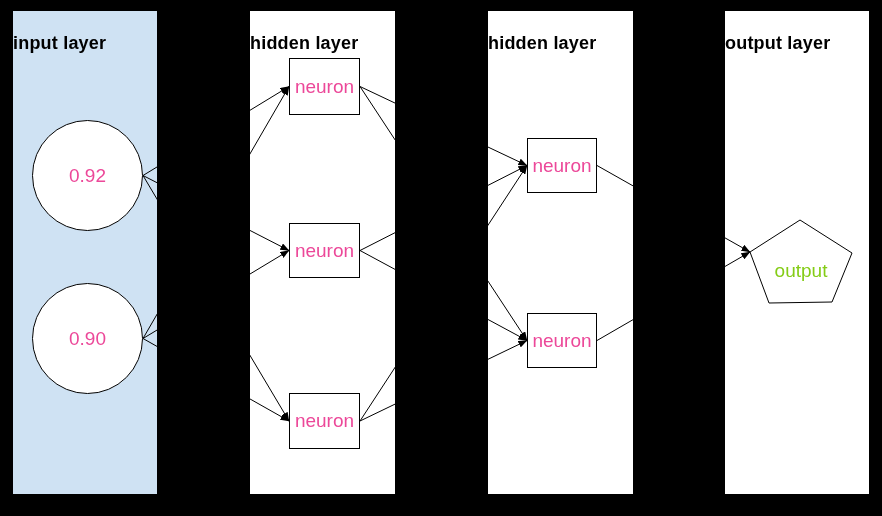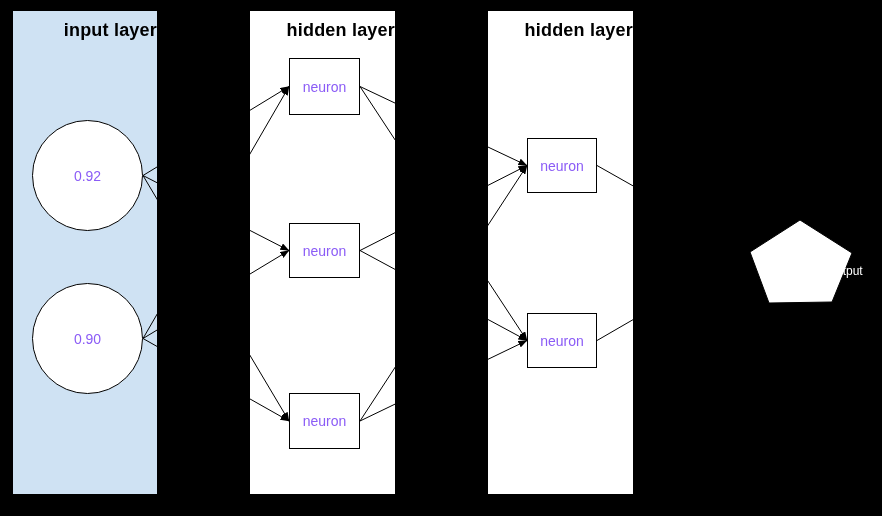--- a/index.html
+++ b/index.html
@@ -18,74 +18,76 @@
   .panel {
     position: absolute;
     top: 11px;
     height: 483px;
     background: var(--panel-fill, #fff);
   }
   .panel.input-panel {
     background: var(--input-fill, #cfe2f3);
   }
   .layer-title {
-    text-align: right;
+    text-align: left;
     font-weight: bold;
     font-size: 18px;
     color: #000;
-    padding-top: 9px;
+    padding-top: 22px;
     letter-spacing: 0.2px;
   }
   #edges-svg {
     position: absolute;
     left: 0;
     top: 0;
     pointer-events: none;
   }
   .node {
     position: absolute;
     box-sizing: border-box;
     background: var(--node-fill, #fff);
     border: 1px solid var(--stroke, #000);
     display: flex;
     align-items: center;
     justify-content: center;
-    font-size: 14px;
-    color: #8b5cf6;
+    font-size: 19px;
+    color: #ec4899;
   }
   .node.circle {
     border-radius: 50%;
     justify-content: center;
   }
   .pentagon-label {
     position: absolute;
-    font-size: 12px;
-    color: #ffffff;
+    font-size: 19px;
+    color: #84cc16;
     transform: translate(-50%, -50%);
     white-space: nowrap;
-    margin-left: 45px;
   }
 </style>
 </head>
 <body>
 
 <div id="canvas" style="--bg: #000000; --input-fill: #cfe2f3; --panel-fill: #ffffff; --node-fill: #ffffff; --stroke: #000000;">
 
   <div class="panel input-panel" style="left:13px; width:144px;">
     <div class="layer-title">input layer</div>
   </div>
 
   <div class="panel" style="left:250px; width:145px;">
     <div class="layer-title">hidden layer</div>
   </div>
 
   <div class="panel" style="left:488px; width:145px;">
     <div class="layer-title">hidden layer</div>
   </div>
 
+  <div class="panel" style="left:725px; width:144px;">
+    <div class="layer-title">output layer</div>
+  </div>
 
   <svg id="edges-svg" width="882" height="516" viewBox="0 0 882 516">
     <defs>
       <marker id="arrowhead" markerWidth="9" markerHeight="7" refX="8.6" refY="3.5" orient="auto" markerUnits="userSpaceOnUse">
         <path d="M0,0 L9,3.5 L0,7 Z" fill="#000"></path>
       </marker>
     </defs>
     <g id="edges-group">
         <line x1="143" y1="175.5" x2="289" y2="86.5" stroke="#000000" stroke-width="1" marker-end="url(#arrowhead)"></line>
         <line x1="143" y1="175.5" x2="289" y2="250.5" stroke="#000000" stroke-width="1" marker-end="url(#arrowhead)"></line>

